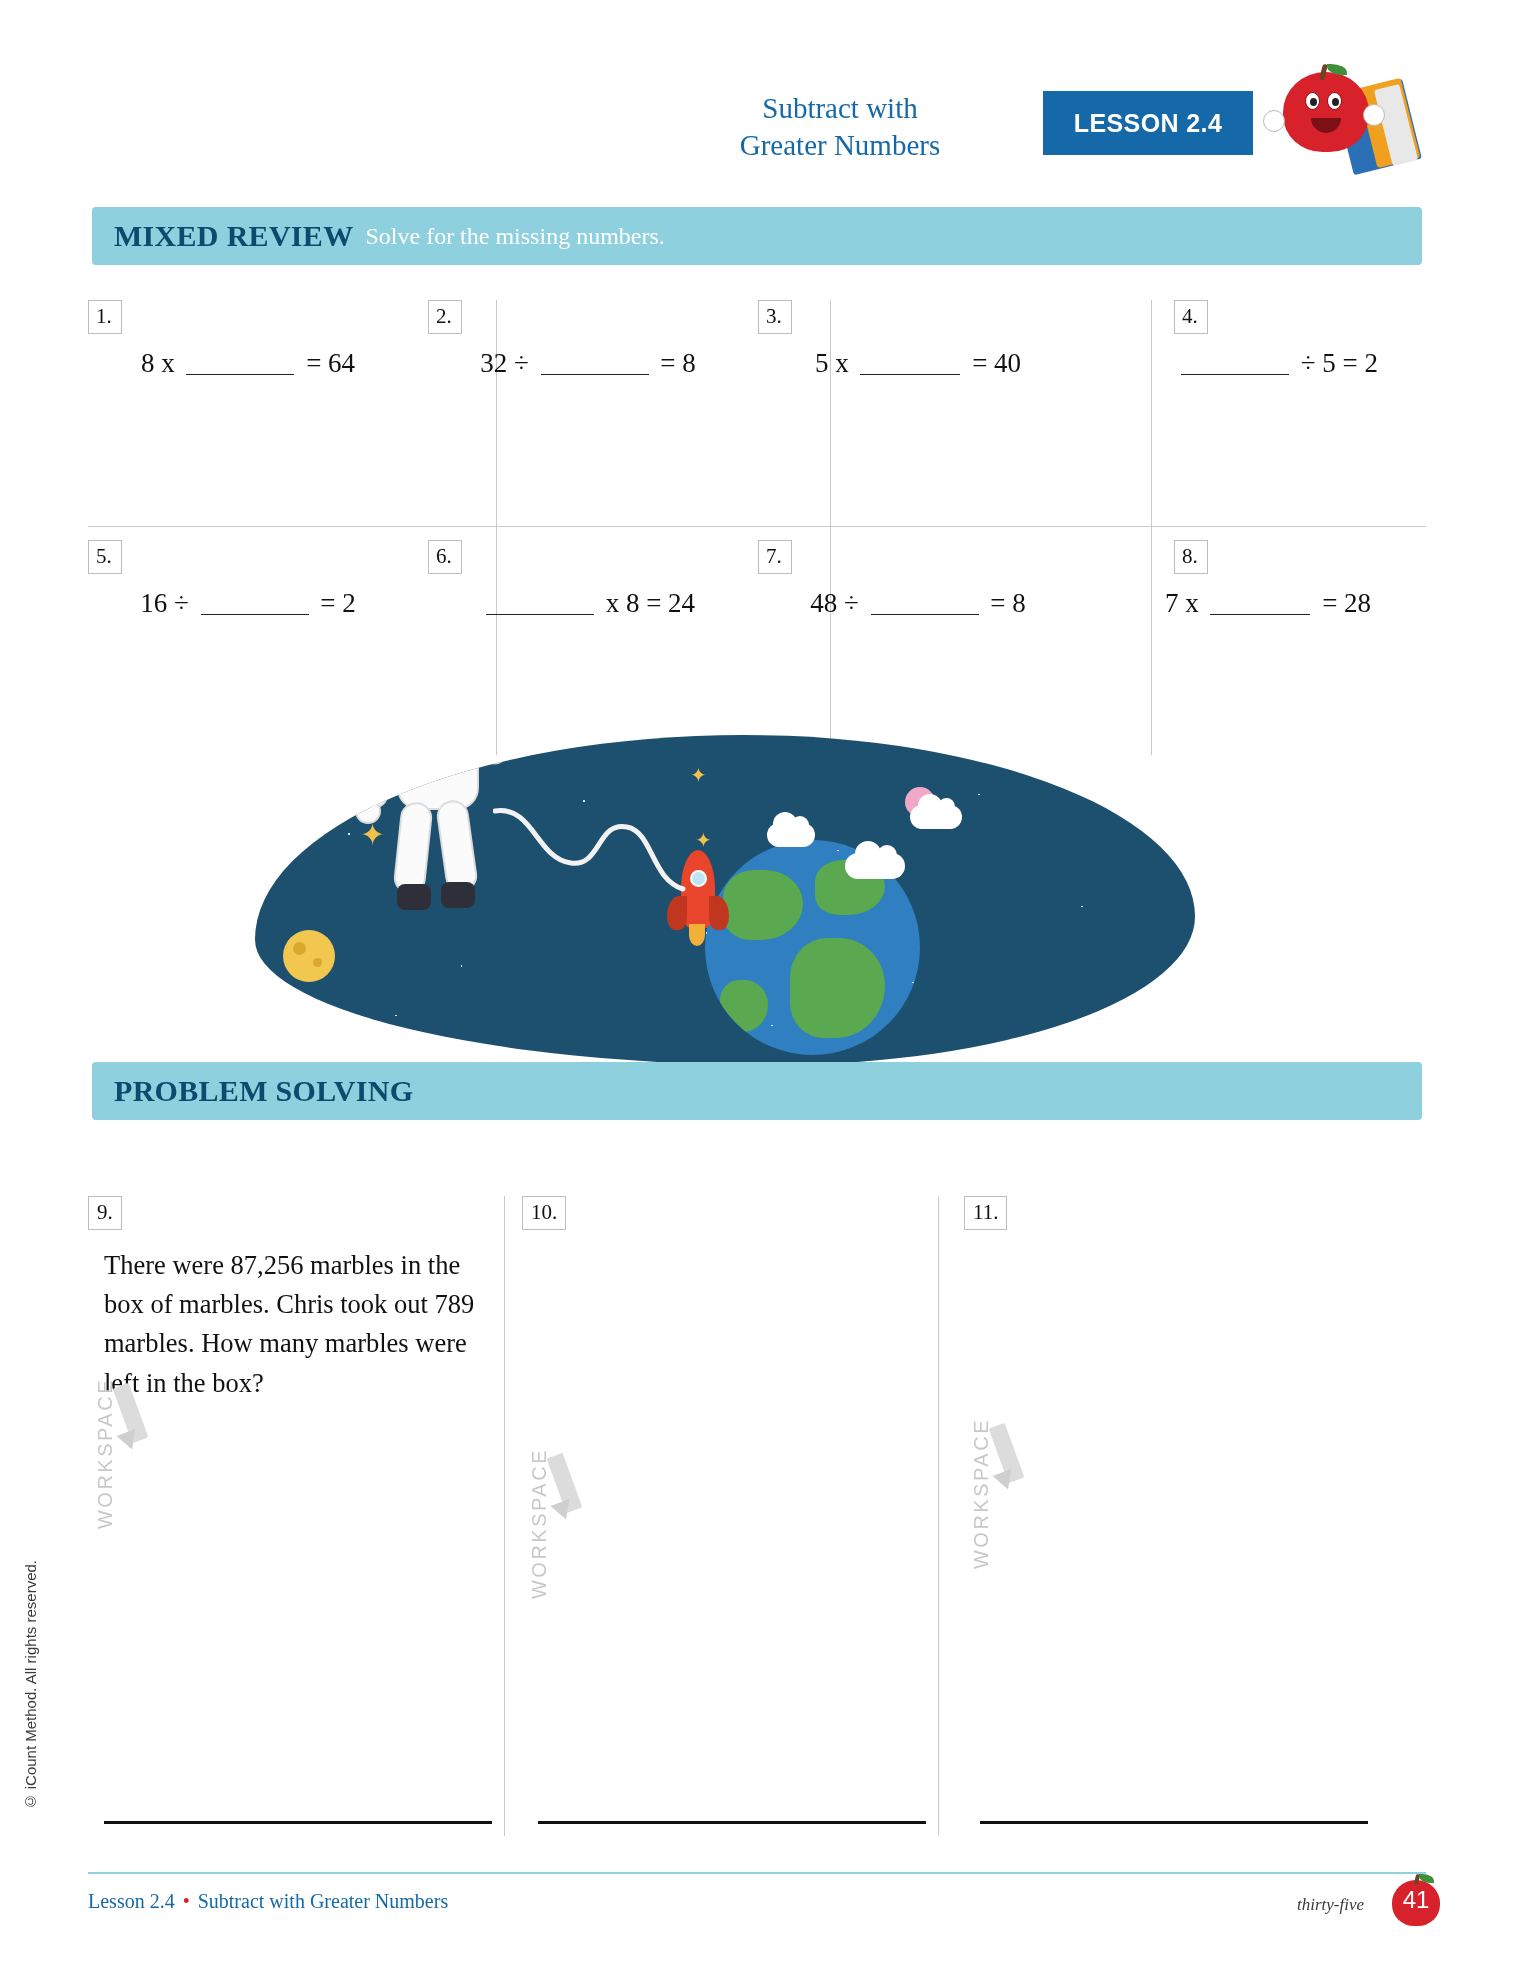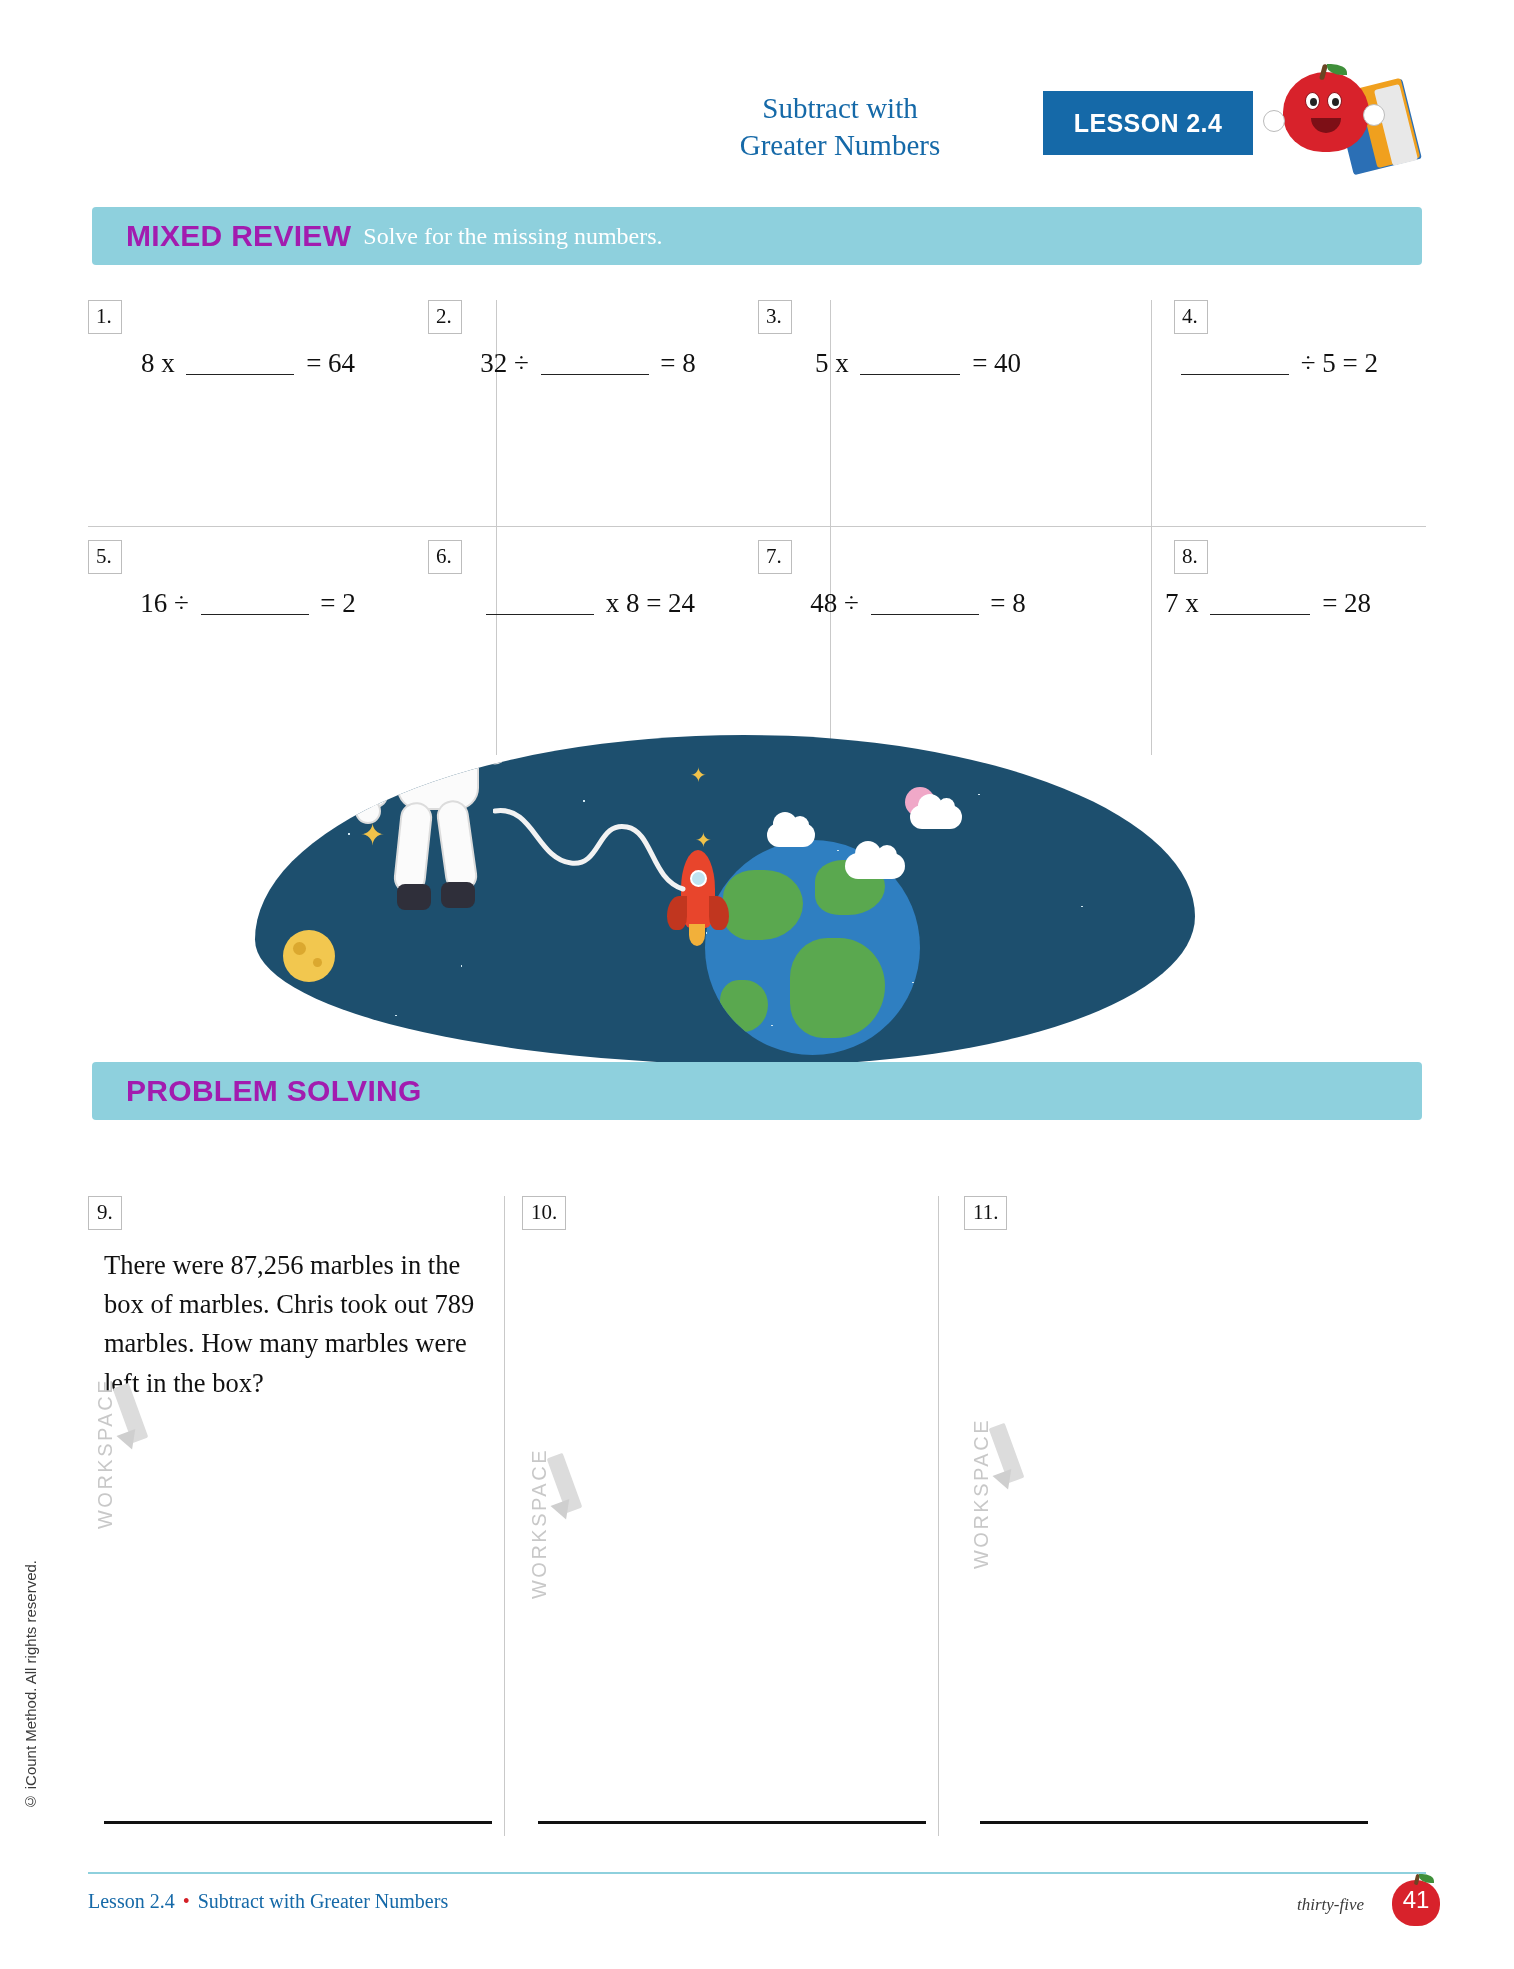--- a/index.html
+++ b/index.html
@@ -181,26 +181,25 @@
     left: 92px;
     width: 1330px;
     height: 58px;
     background: #8ed0dd;
     display: flex;
     align-items: center;
     padding-left: 22px;
     border-radius: 4px;
   }
   .banner-title {
-    font-family: Liberation Sans, sans-serif;
+    font-family: Liberation Serif, serif;
     font-weight: bold;
     font-size: 30px;
-    color: #a21caf;
+    color: #0c4a6e;
     letter-spacing: .3px;
-    margin-left: 12px;
   }
   .banner-sub {
     font-family: "Liberation Serif", serif;
     font-size: 24px;
     color: #ffffff;
     margin-left: 12px;
   }
   #banner-mixed { top: 207px; }
   #banner-problem { top: 1062px; width: 1330px; }
 

